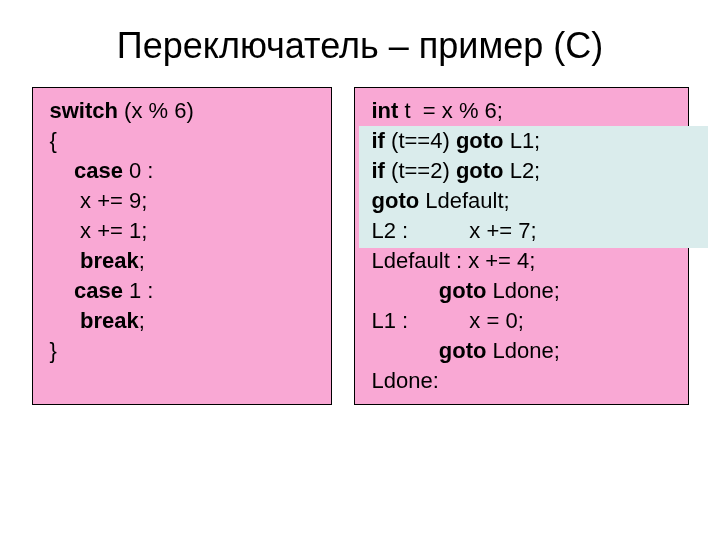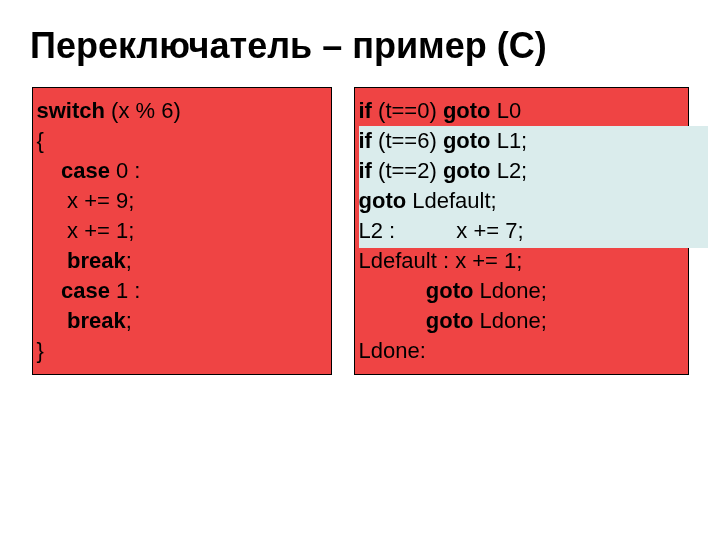--- a/index.html
+++ b/index.html
@@ -14,38 +14,39 @@
   }
   .slide {
     width: 720px;
     height: 540px;
     position: relative;
     box-sizing: border-box;
     padding: 20px 30px 30px 30px;
   }
   .title {
     font-size: 36px;
-    font-weight: 700;
+    font-weight: 400;
+    text-align: center;
     margin: 5px 0 20px 0;
     letter-spacing: 0;
   }
   .cols {
     display: flex;
     gap: 22px;
     justify-content: center;
   }
   .code-box {
     border: 1px solid #000;
     box-sizing: border-box;
-    padding: 8px 4px;
+    padding: 8px 17px;
     font-family: Arial, Helvetica, sans-serif;
     font-size: 22px;
     line-height: 30px;
     position: relative;
-    background: #ef4444;
+    background: #f9a8d4;
   }
   .left-box {
     width: 300px;
   }
   .right-box {
     width: 335px;
   }
   .code-box .line {
     white-space: pre;
   }
@@ -80,26 +81,27 @@
       <div class="line">     x += 1;</div>
       <div class="line"><span>     </span><span class="kw">break</span><span>;</span></div>
       <div class="line"><span>    </span><span class="kw">case</span><span> 1 :</span></div>
       <div class="line"><span>     </span><span class="kw">break</span><span>;</span></div>
       <div class="line">}</div>
     </div>
 
     <div class="code-box right-box">
       <div class="highlight-band"></div>
       <div class="content">
-        <div class="line"><span class="kw">if</span><span> (t==0) </span><span class="kw">goto</span><span> L0</span></div>
-        <div class="line"><span class="kw">if</span><span> (t==6) </span><span class="kw">goto</span><span> L1;</span></div>
+        <div class="line"><span class="kw">int</span><span> t  = x % 6;</span></div>
+        <div class="line"><span class="kw">if</span><span> (t==4) </span><span class="kw">goto</span><span> L1;</span></div>
         <div class="line"><span class="kw">if</span><span> (t==2) </span><span class="kw">goto</span><span> L2;</span></div>
         <div class="line"><span class="kw">goto</span><span> Ldefault;</span></div>
         <div class="line">L2 :          x += 7;</div>
-        <div class="line">Ldefault : x += 1;</div>
+        <div class="line">Ldefault : x += 4;</div>
         <div class="line"><span>           </span><span class="kw">goto</span><span> Ldone;</span></div>
+        <div class="line">L1 :          x = 0;</div>
         <div class="line"><span>           </span><span class="kw">goto</span><span> Ldone;</span></div>
         <div class="line">Ldone:</div>
       </div>
     </div>
 
   </div>
 </div>
 
 </body></html>

